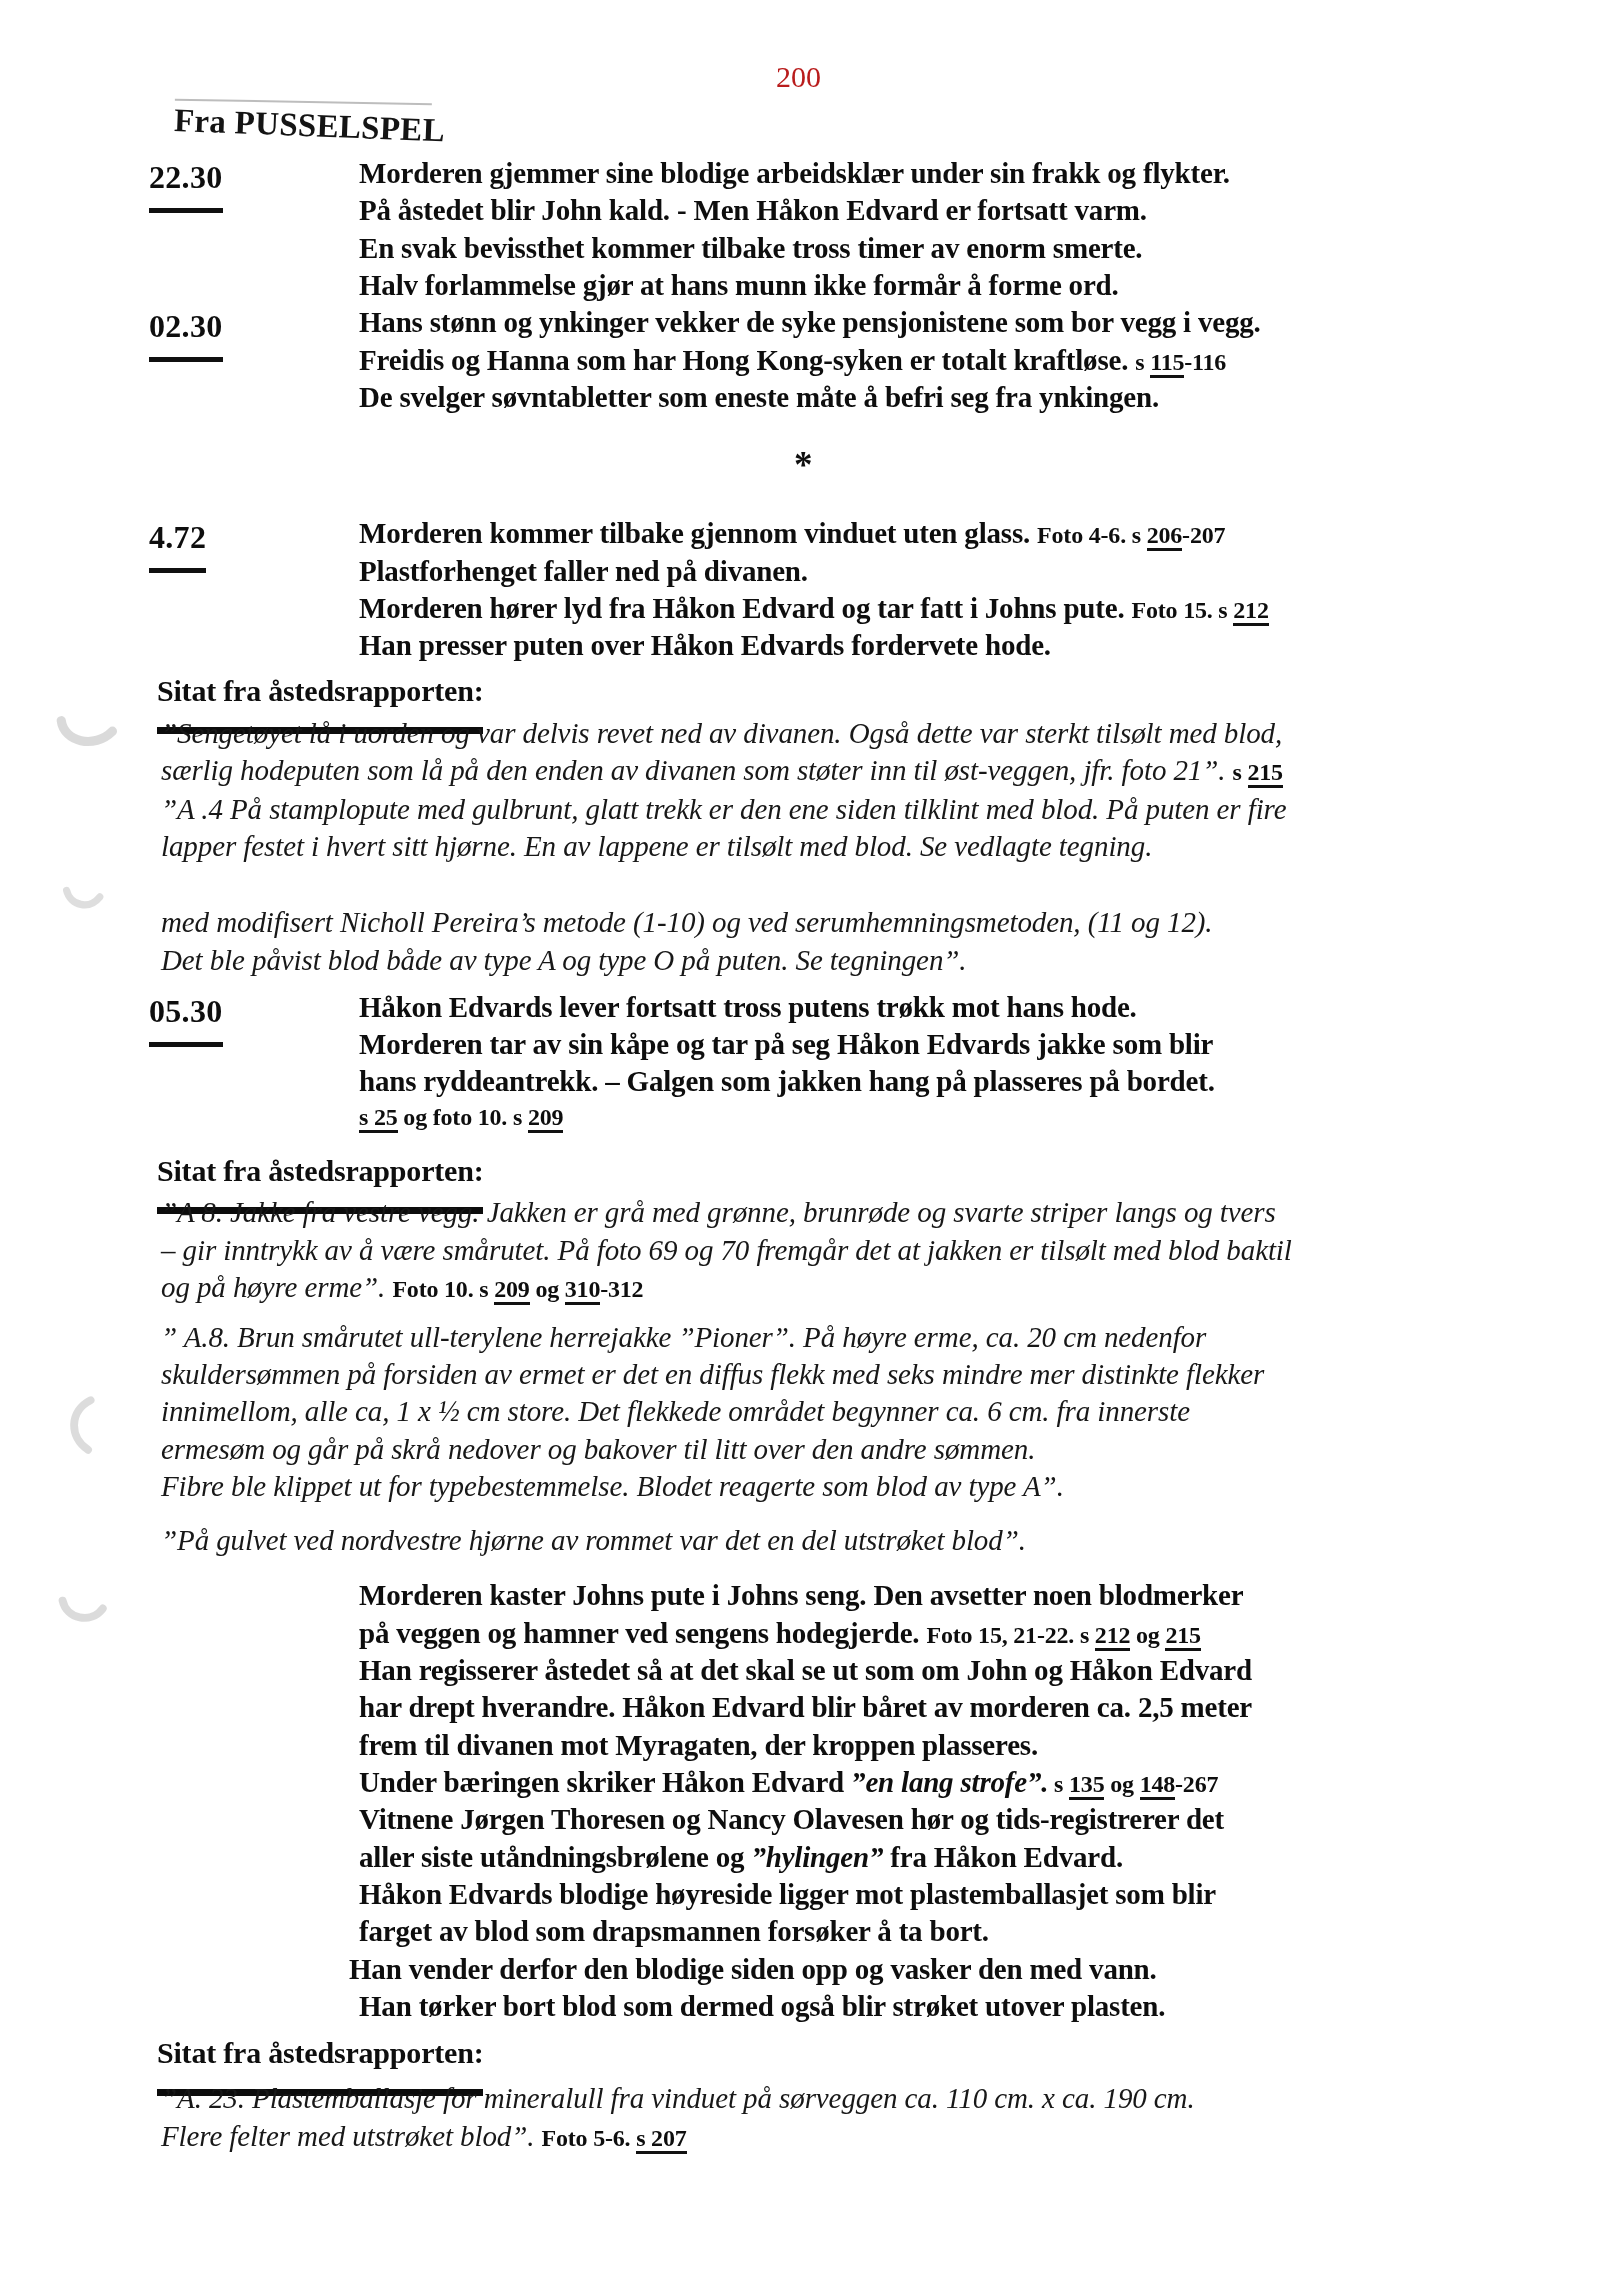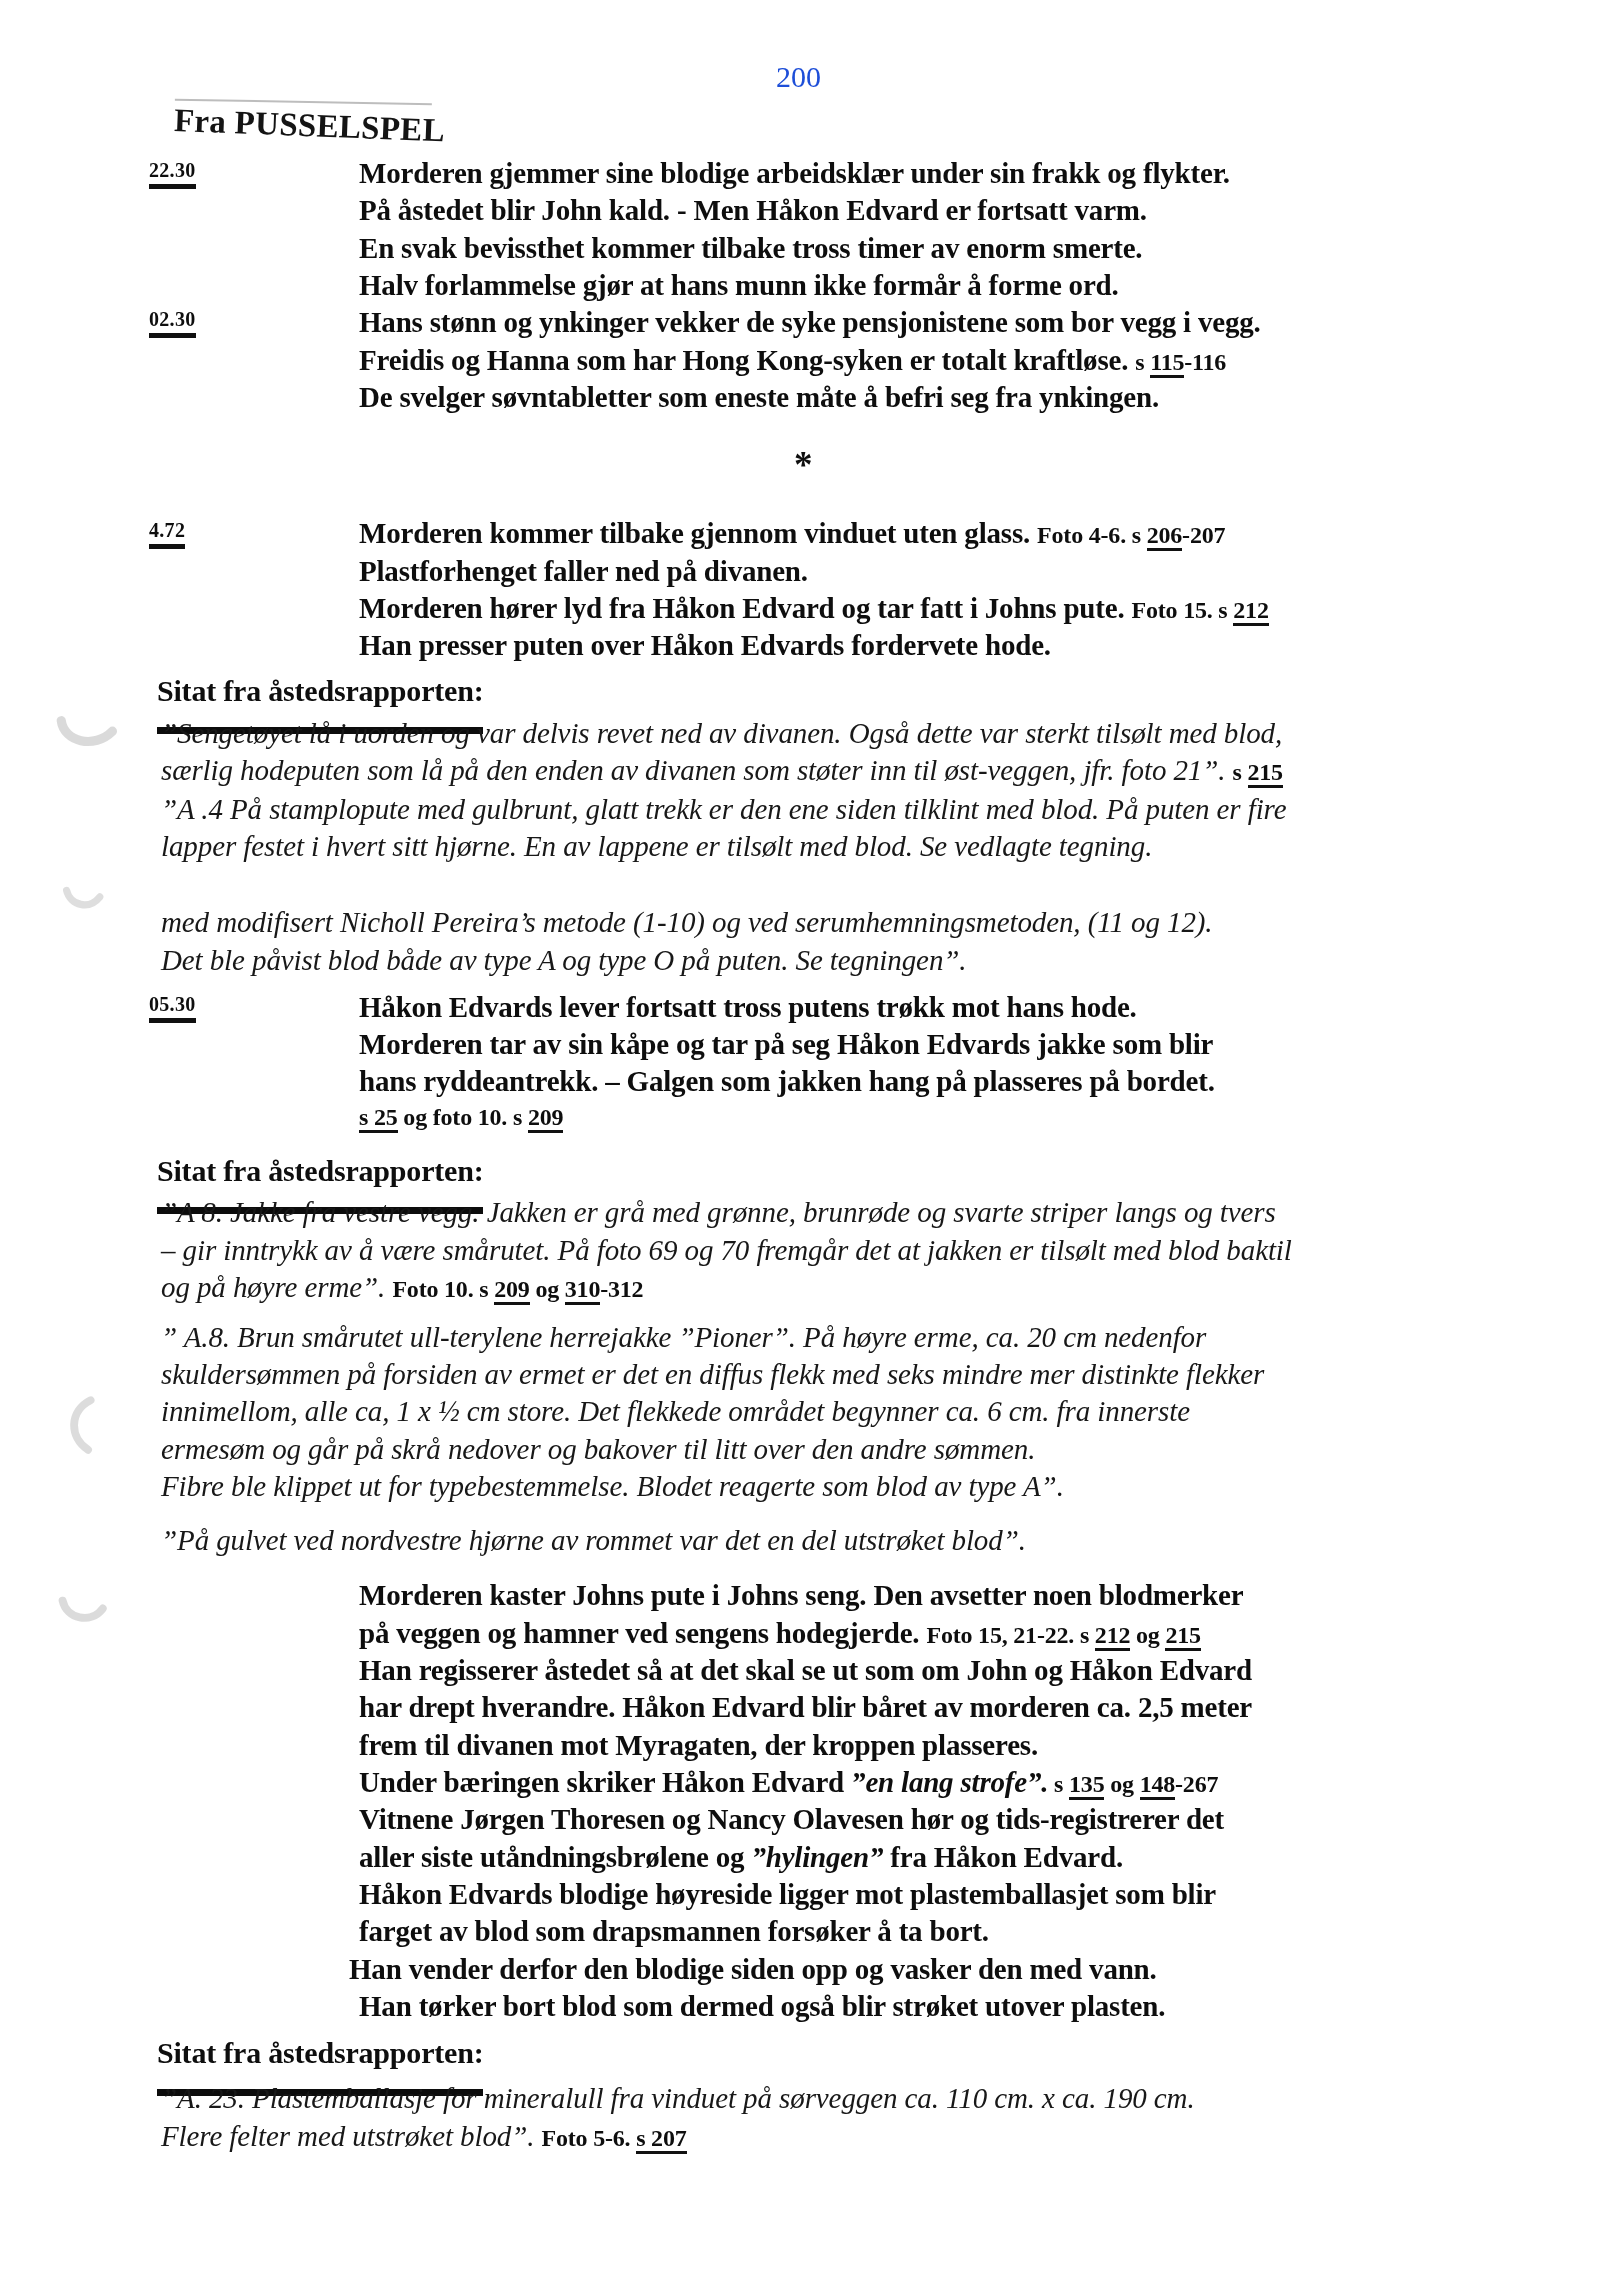--- a/index.html
+++ b/index.html
@@ -12,42 +12,42 @@
     color: #0e0e0e;
     overflow: hidden;
   }
   .line { position: absolute; white-space: nowrap; line-height: 1; }
   .b   { font-weight: bold; font-size: 29px; letter-spacing: -0.2px; color: #0e0e0e; }
   .q   { font-style: italic; font-size: 29px; letter-spacing: -0.1px; color: #181818; }
   .ref { font-style: normal; font-weight: bold; font-size: 24px; letter-spacing: -0.2px; color: #0e0e0e; }
   .u   { border-bottom: 3.3px solid #111; }
   .time {
     position: absolute;
-    font-weight: bold; font-size: 20px;
+    font-weight: bold; font-size: 32px;
     display: inline-block;
     border-bottom: 5.2px solid #101010;
-    padding-bottom: 2px;
+    padding-bottom: 12px;
     letter-spacing: 0.3px;
   }
   .qhead {
     position: absolute;
     font-weight: bold; font-size: 30px;
     display: inline-block;
     border-bottom: 7.2px solid #0c0c0c;
     padding-bottom: 19px;
     letter-spacing: -0.2px;
   }
   .em { font-weight: bold; font-style: italic; font-size: 29px; }
   .header-label {
     position: absolute; left: 175px; top: 96px;
     transform: rotate(2.2deg); transform-origin: left top;
   }
   .header-rule { width: 257px; height: 2px; background: #bdbdbd; transform: rotate(-1.2deg); }
   .header-text { font-weight: bold; font-size: 33px; letter-spacing: 0.3px; margin-top: 3.9px; color: #141414; }
-  .page-number { position: absolute; left: 776px; top: 60px; font-size: 30px; color: #1d4ed8; font-family: Liberation Serif, serif; }
+  .page-number { position: absolute; left: 776px; top: 60px; font-size: 30px; color: #b91c1c; font-family: Liberation Serif, serif; }
   .separator { position: absolute; left: 794px; top: 443px; font-size: 37px; font-weight: bold; }
   .mark { position: absolute; }
 </style>
 </head>
 <body>
 
 <div class="page">
 
   <div class="header-label">
     <div class="header-rule"></div>

